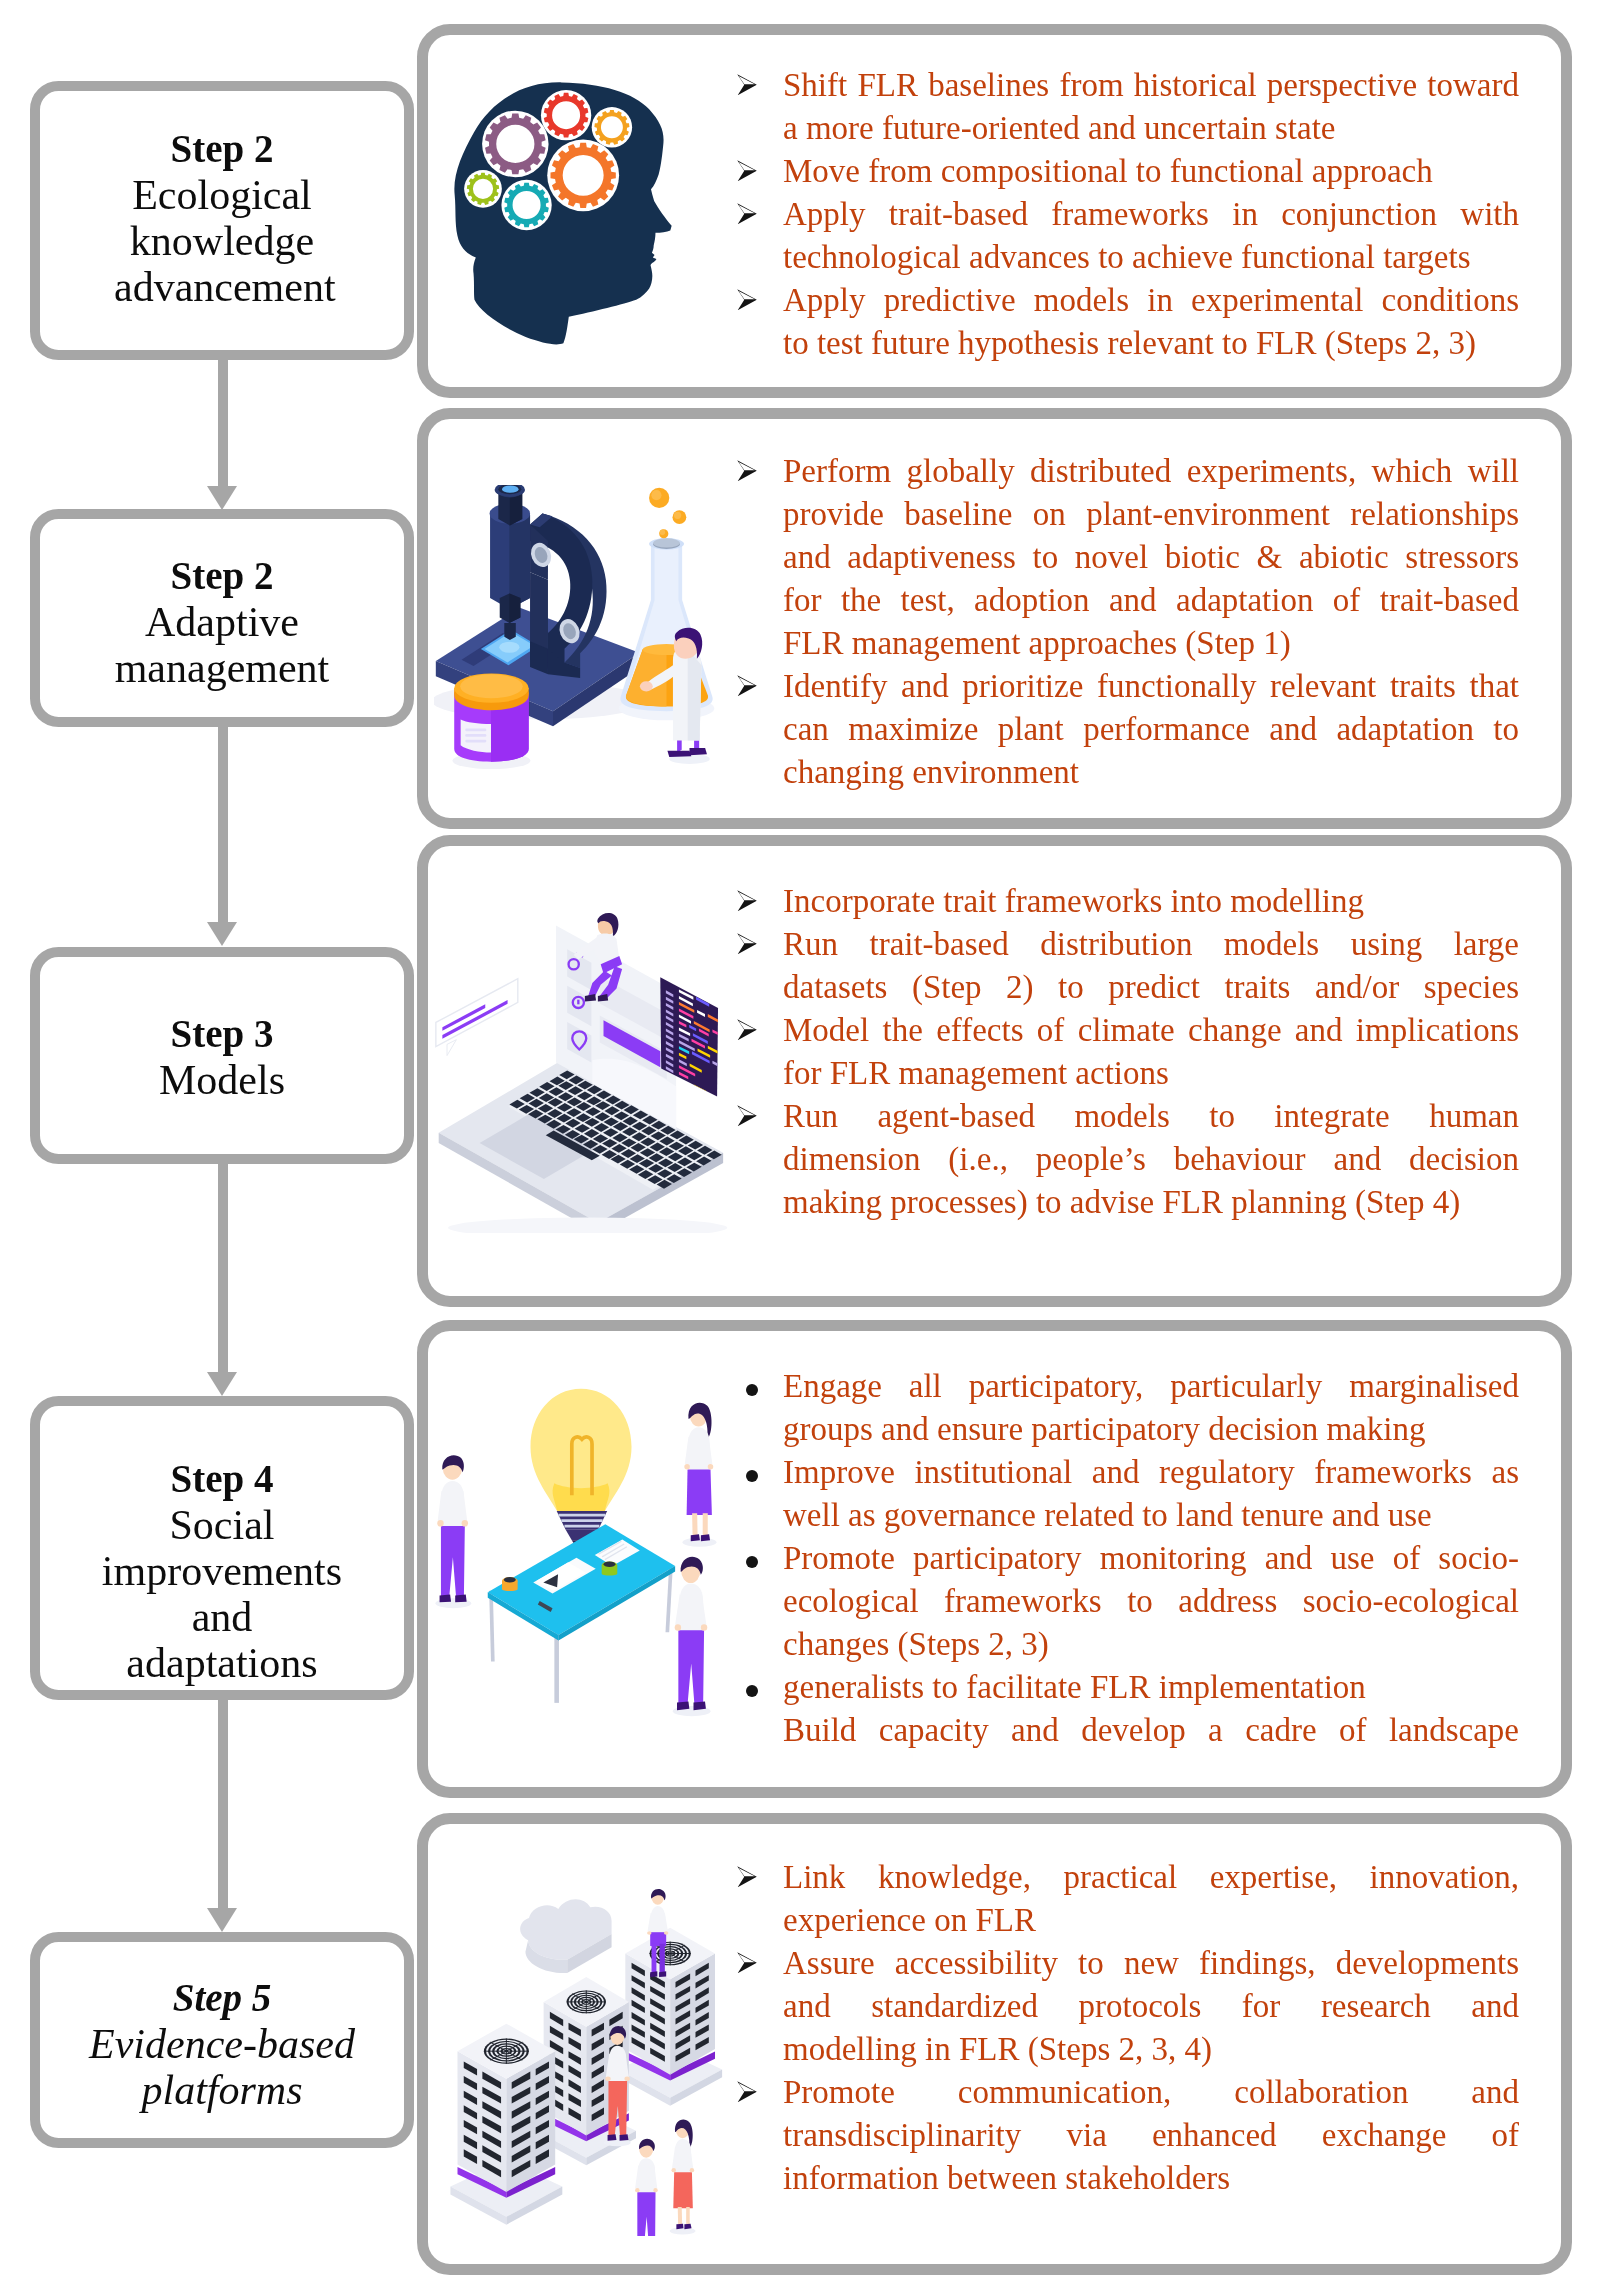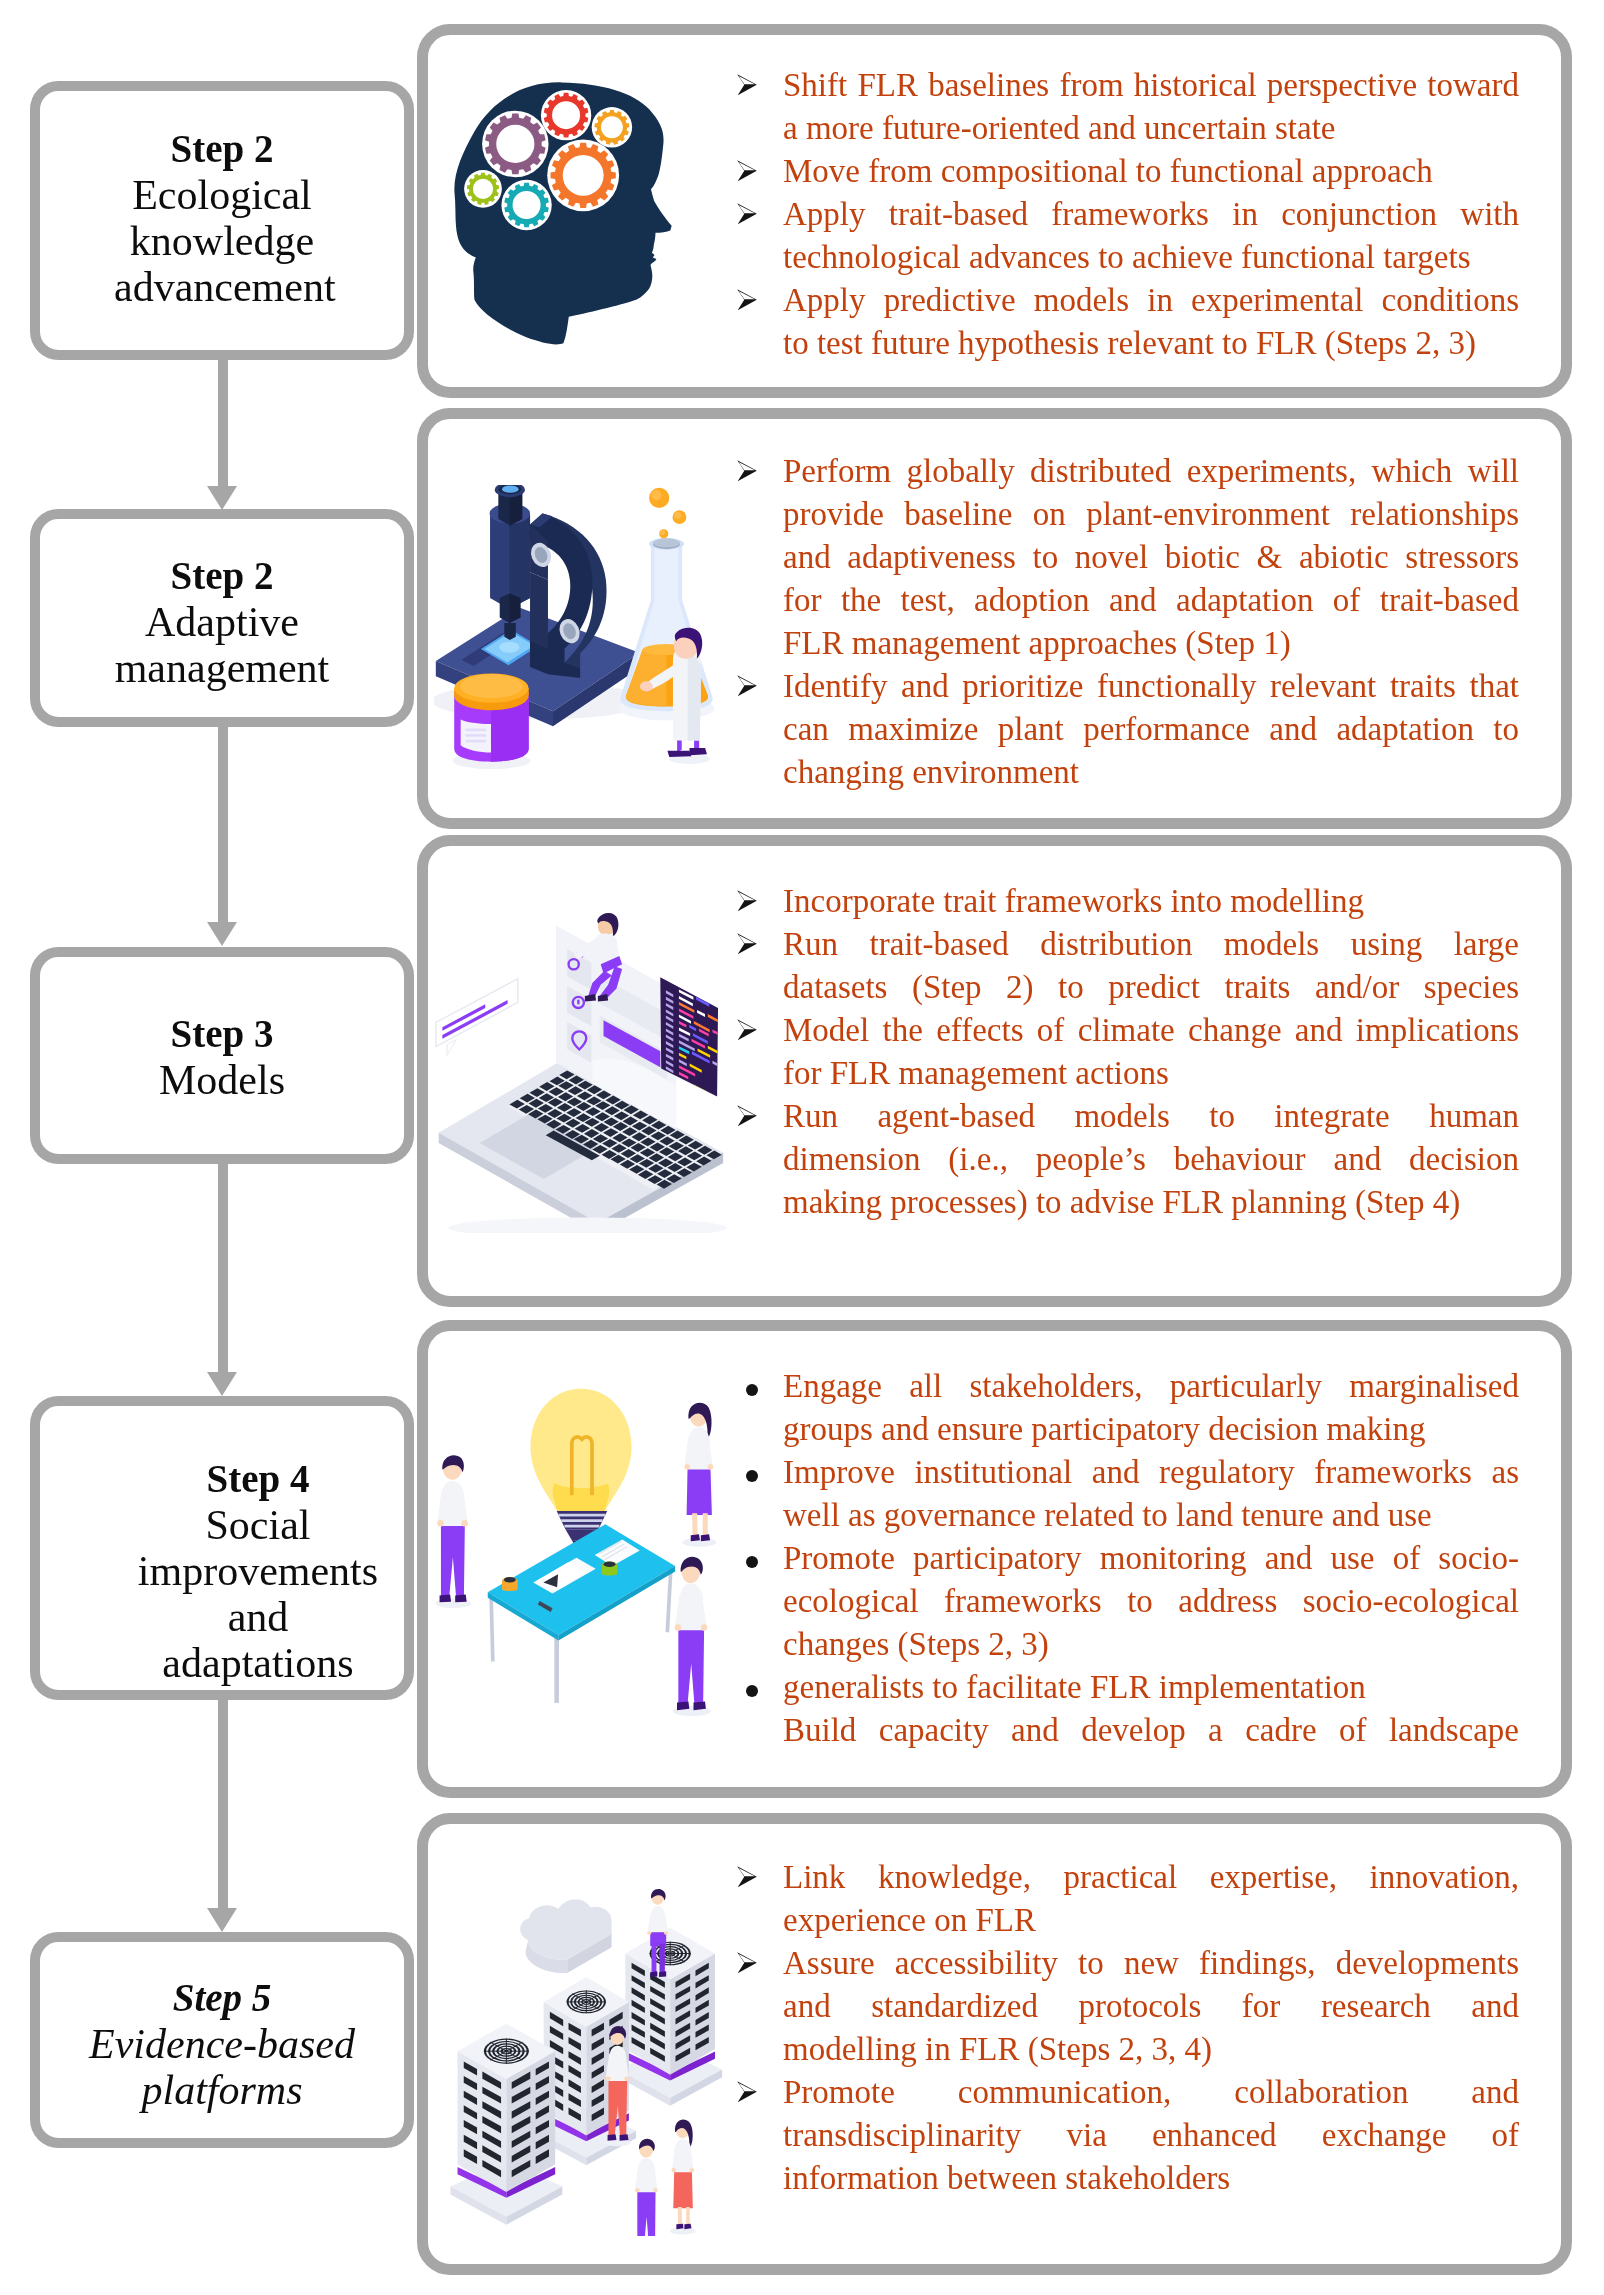--- a/index.html
+++ b/index.html
@@ -185,33 +185,33 @@
           </span>
           <span class="btxt">
             <span class="ln">Run agent-based models to integrate human</span>
             <span class="ln">dimension (i.e., people’s behaviour and decision</span>
             <span class="ln lastln">making processes) to advise FLR planning (Step 4)</span>
           </span>
         </li>
       </ul>
       <div class="rbox contentbox" style="top:1320px;height:478px;"></div>
       <div class="rbox stepbox" style="top:1396px;height:304px;"></div>
-      <div class="steptxt" style="top:1456px;left:30px;width:384px;margin-left:36px;">
+      <div class="steptxt" style="top:1456px;left:30px;width:384px;">
      <div class="steptitle">Step 4</div>
      <div class="stepsub" style="width:257px;">Social improvements and adaptations</div>
    </div>
       <ul class="bl" style="top:1365px;left:737px;width:782px;">
         <li>
           <span class="mk dotmk" aria-label="•">
             <svg viewBox="0 0 26 26" width="12" height="12" xmlns="http://www.w3.org/2000/svg">
               <circle cx="13" cy="13" r="13" fill="#141414"></circle>
             </svg>
           </span>
           <span class="btxt">
-            <span class="ln">Engage all stakeholders, particularly marginalised</span>
+            <span class="ln">Engage all participatory, particularly marginalised</span>
             <span class="ln lastln">groups and ensure participatory decision making</span>
           </span>
         </li>
         <li>
           <span class="mk dotmk" aria-label="•">
             <svg viewBox="0 0 26 26" width="12" height="12" xmlns="http://www.w3.org/2000/svg">
               <circle cx="13" cy="13" r="13" fill="#141414"></circle>
             </svg>
           </span>
           <span class="btxt">

